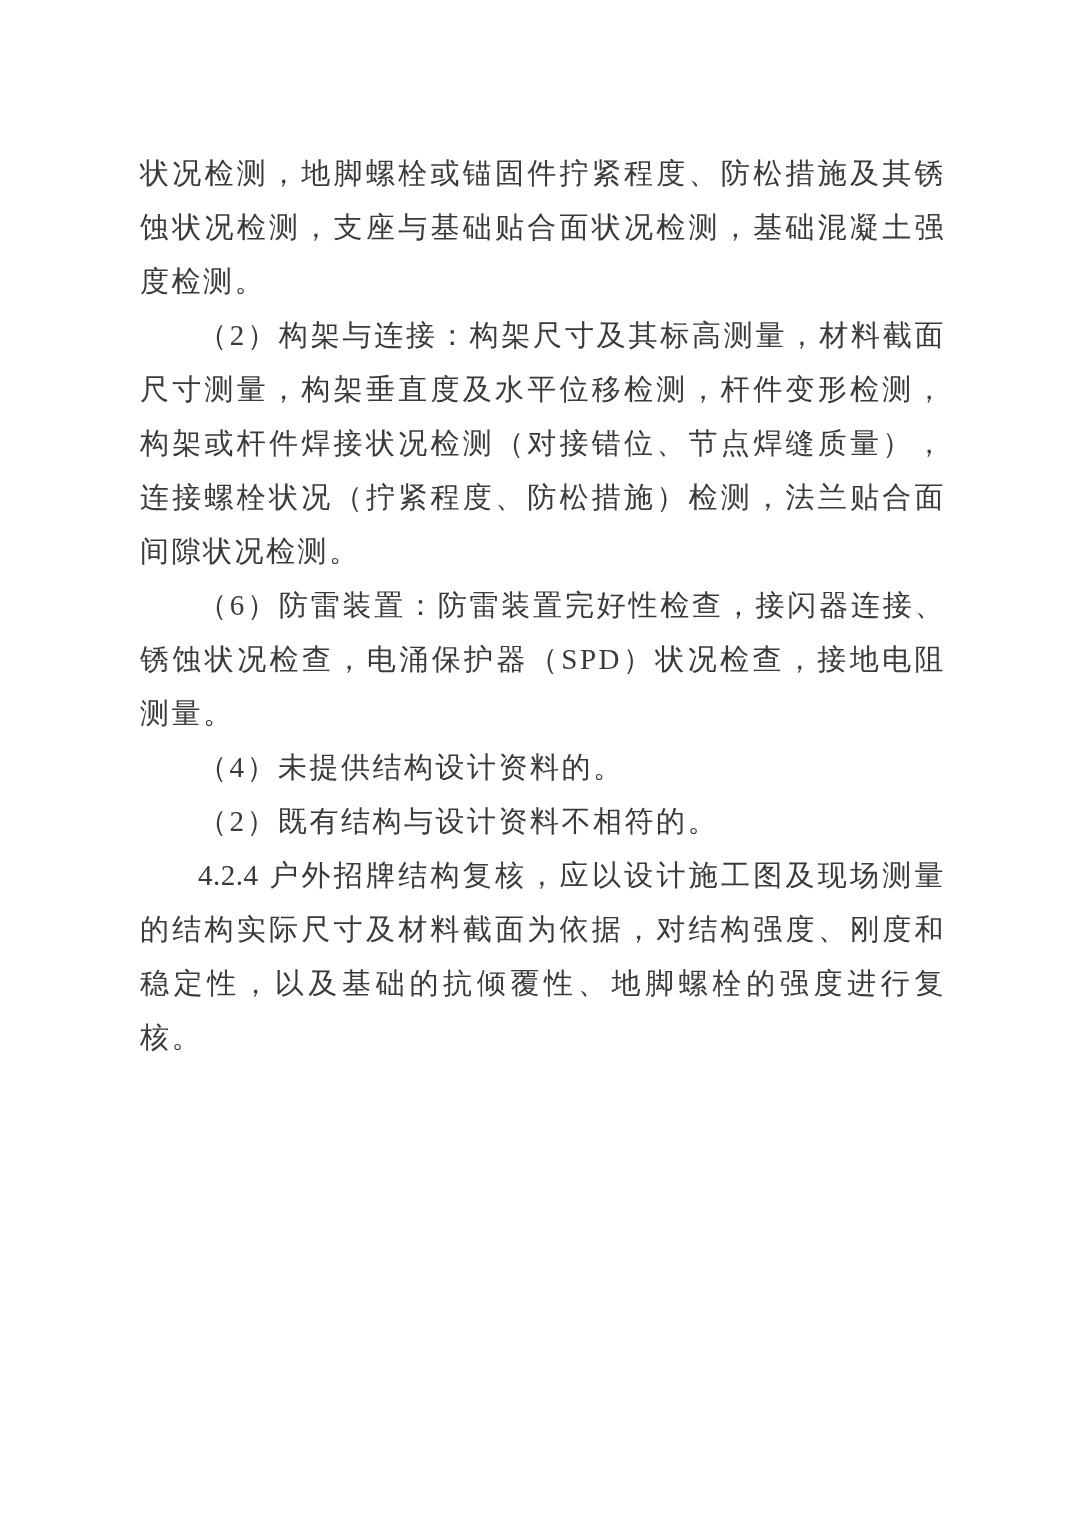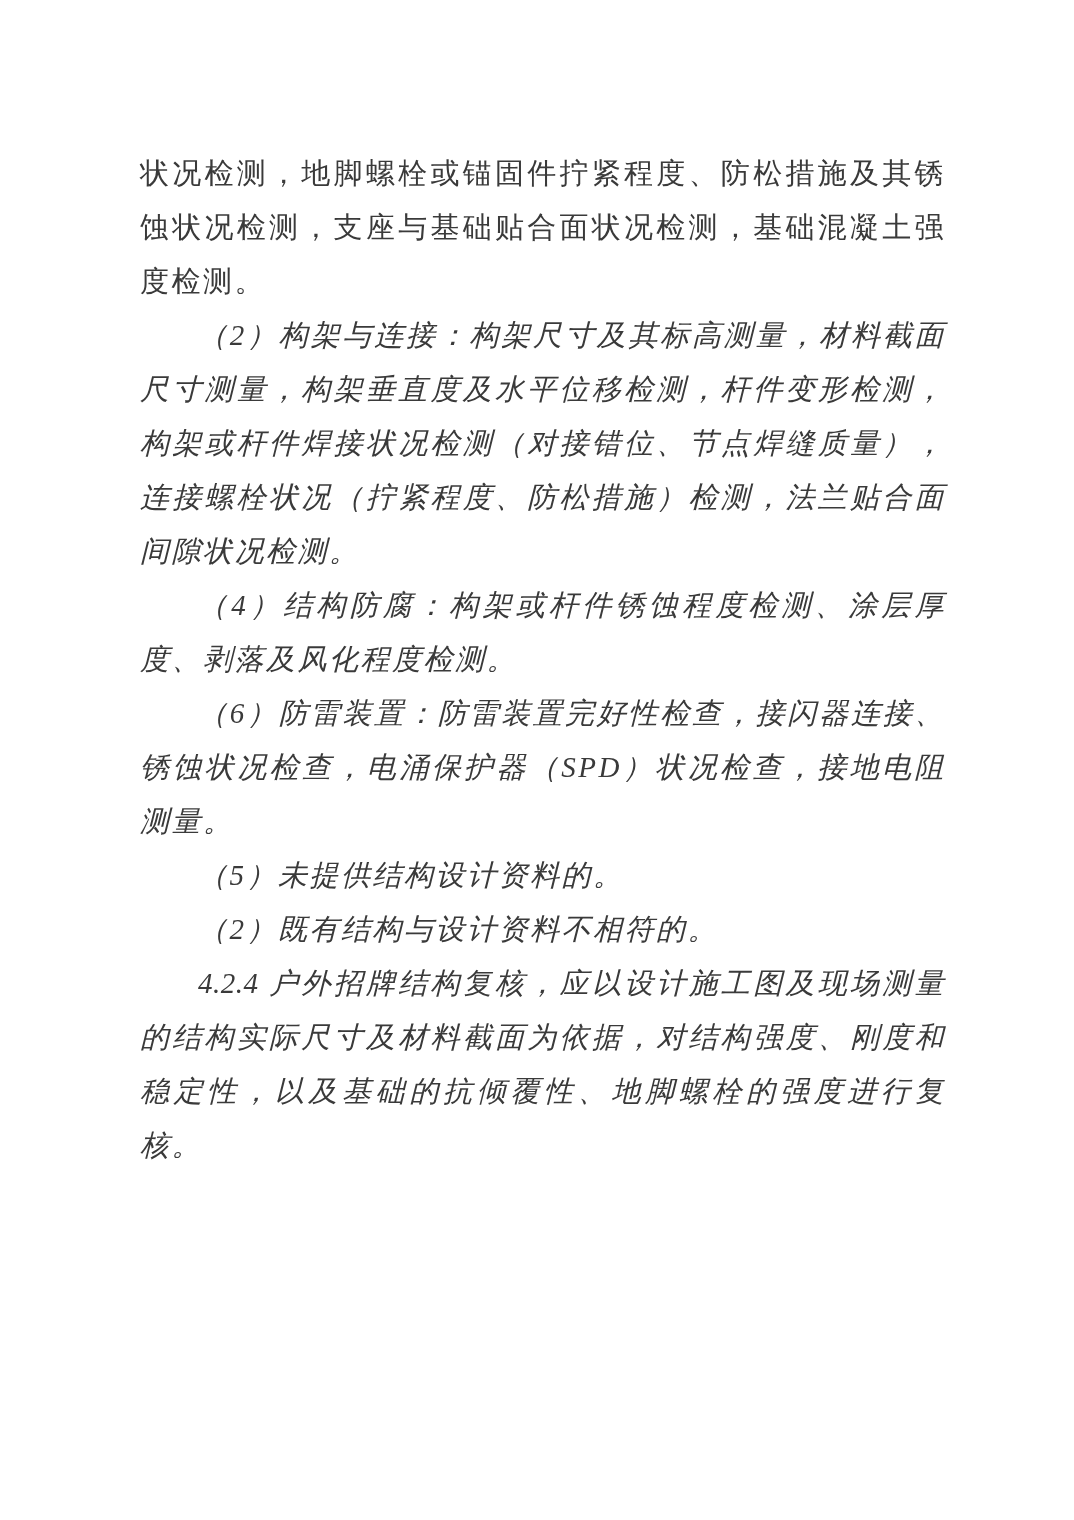--- a/index.html
+++ b/index.html
@@ -23,35 +23,33 @@
     margin: 0;
     font-family: "Liberation Serif", "DejaVu Serif", serif;
     font-size: 29px;
     line-height: 54px;
     color: #3a3a3a;
     text-align: justify;
     letter-spacing: 2.5px;
   }
   .doc-body p.doc-para.indent {
     text-indent: 2em;
-    font-style: italic;
   }
   .sec-num {
     font-family: "Liberation Serif", "DejaVu Serif", serif;
     letter-spacing: 0.5px;
     padding-right: 10px;
   }
 </style>
 </head>
 <body>
 
 <div class="page">
   <div class="doc-body">
       <p class="doc-para"><span>状况检测，地脚螺栓或锚固件拧紧程度、防松措施及其锈蚀状况检测，支座与基础贴合面状况检测，基础混凝土强度检测。</span></p>
       <p class="doc-para indent"><span>（2）构架与连接：构架尺寸及其标高测量，材料截面尺寸测量，构架垂直度及水平位移检测，杆件变形检测，构架或杆件焊接状况检测（对接错位、节点焊缝质量），连接螺栓状况（拧紧程度、防松措施）检测，法兰贴合面间隙状况检测。</span></p>
-      <p class="doc-para indent"><span>（4）结构防腐：构架或杆件锈蚀程度检测、涂层厚度、剥落及风化程度检测。</span></p>
       <p class="doc-para indent"><span>（6）防雷装置：防雷装置完好性检查，接闪器连接、锈蚀状况检查，电涌保护器（SPD）状况检查，接地电阻测量。</span></p>
-      <p class="doc-para indent"><span>（5）未提供结构设计资料的。</span></p>
+      <p class="doc-para indent"><span>（4）未提供结构设计资料的。</span></p>
       <p class="doc-para indent"><span>（2）既有结构与设计资料不相符的。</span></p>
       <p class="doc-para indent"><span class="sec-num">4.2.4</span><span>户外招牌结构复核，应以设计施工图及现场测量的结构实际尺寸及材料截面为依据，对结构强度、刚度和稳定性，以及基础的抗倾覆性、地脚螺栓的强度进行复核。</span></p>
     </div>
 
 </div>
 
 </body></html>

